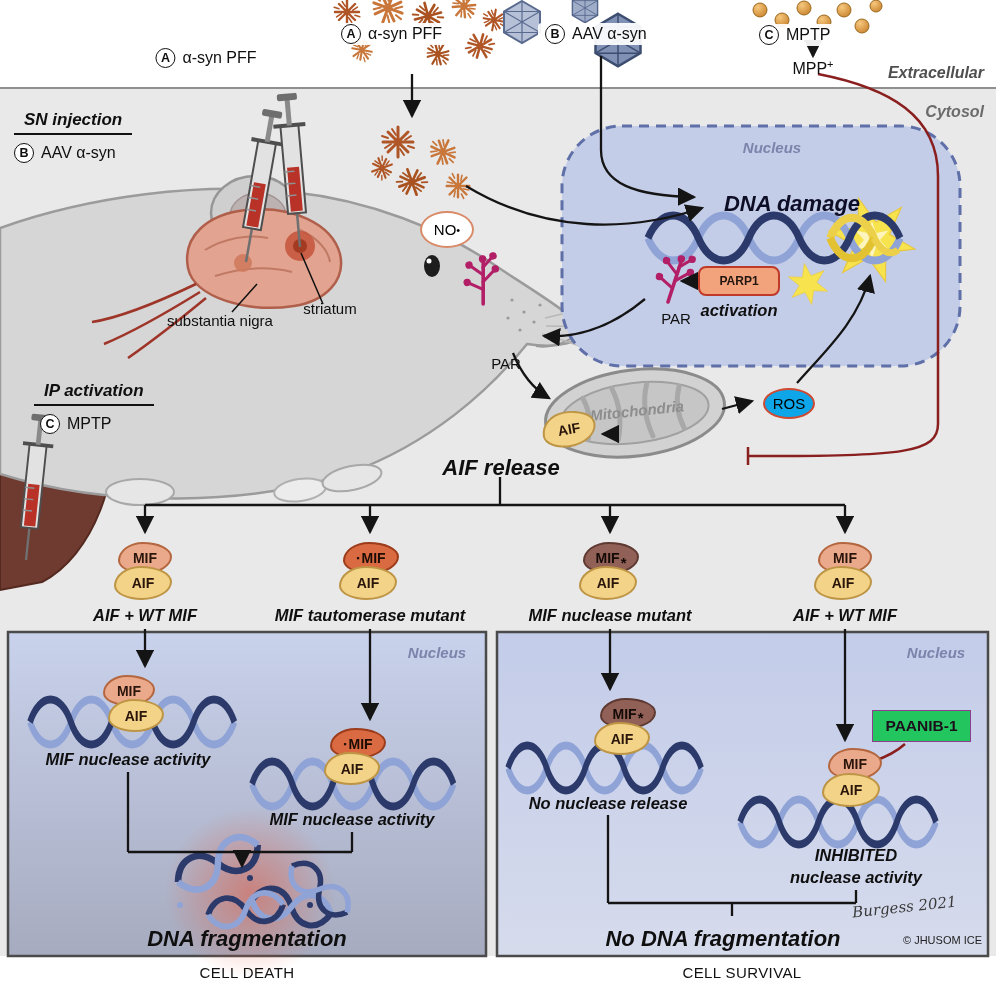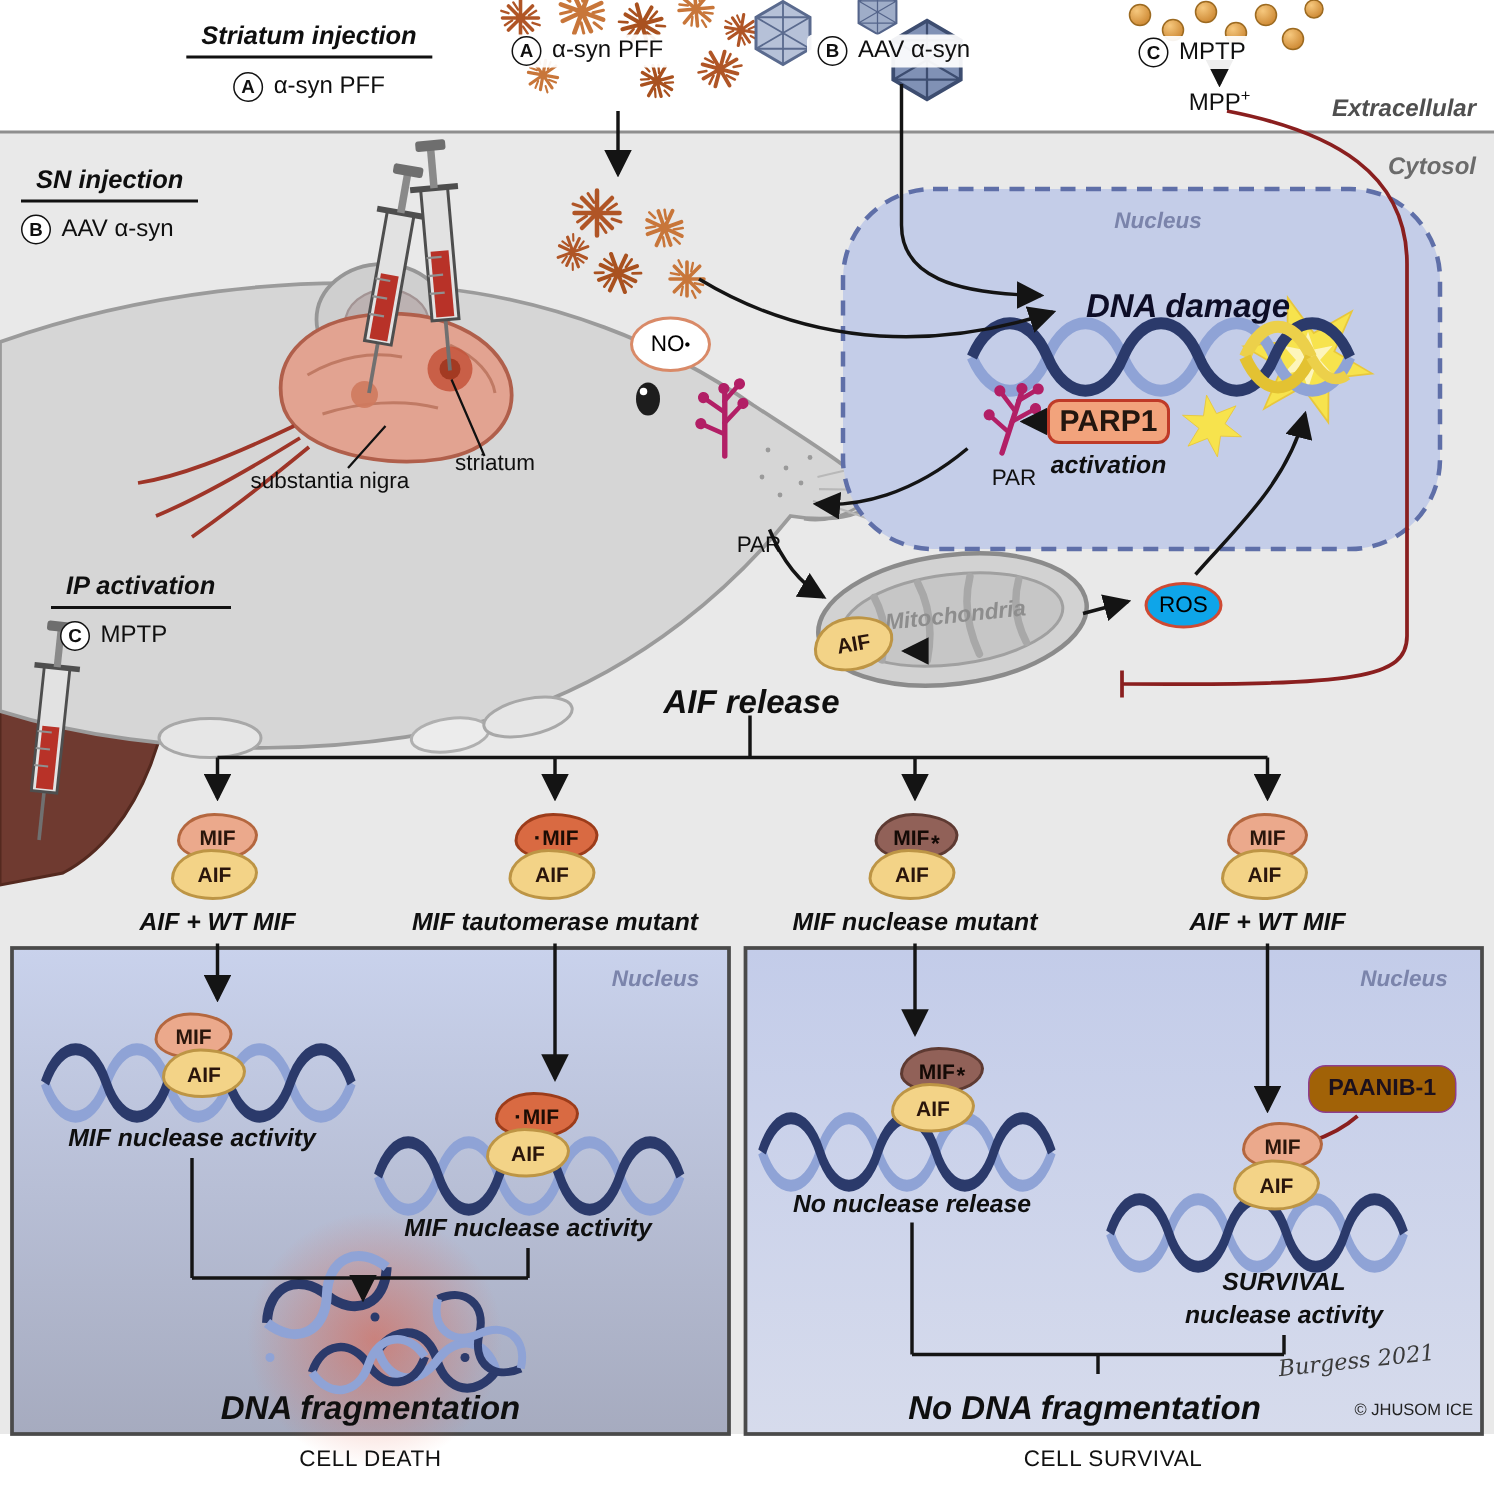--- a/index.html
+++ b/index.html
@@ -247,21 +247,20 @@
     </g>
 
     <g stroke="#8a1f1f" stroke-width="2.5" fill="none">
       <path d="M818 74 C890 88 938 116 938 176 L938 424 C938 452 906 457 748 456"></path>
       <line x1="748" y1="447" x2="748" y2="465"></line>
       <path d="M905 744 C896 752 886 757 874 761"></path>
       <line x1="867" y1="753" x2="879" y2="768"></line>
     </g>
   </svg>
 
-  <div class="lbl ctr" style="left:206px;top:14px"><span class="hdg">Striatum injection</span></div>
   <div class="lbl ctr sub" style="left:206px;top:48px">
       <span class="badge">A</span>
       <span>α-syn PFF</span>
     </div>
 
   <div class="lbl" style="left:14px;top:110px"><span class="hdg">SN injection</span></div>
   <div class="lbl sub" style="left:14px;top:143px">
       <span class="badge">B</span>
       <span>AAV α-syn</span>
     </div>
@@ -288,21 +287,21 @@
 
   <div class="lbl region" style="right:12px;top:64px">Extracellular</div>
   <div class="lbl region" style="right:12px;top:103px;color:#6b6b6b">Cytosol</div>
 
   <div class="lbl ctr plain" style="left:220px;top:312px;white-space:normal;width:106px;text-align:left">substantia nigra</div>
   <div class="lbl ctr plain" style="left:330px;top:300px">striatum</div>
 
   <div class="lbl ctr nuc" style="left:772px;top:139px">Nucleus</div>
   <div class="lbl ctr em-lg" style="left:792px;top:191px;color:#0d0d26">DNA damage</div>
 
-  <div class="boxlbl" style="left:698px;top:266px;width:82px;height:30px;background:#f2a37c;border:2.5px solid #bf3a28;border-radius:8px;font-size:20px;color:#23160f">PARP1</div>
+  <div class="boxlbl" style="left:698px;top:266px;width:82px;height:30px;background:#f2a37c;border:2.5px solid #bf3a28;border-radius:8px;font-size:12px;color:#23160f">PARP1</div>
   <div class="lbl ctr em" style="left:739px;top:301px">activation</div>
   <div class="lbl ctr plain" style="left:676px;top:310px">PAR</div>
   <div class="lbl ctr plain" style="left:506px;top:355px">PAR</div>
 
   <div class="oval" style="left:420px;top:211px;width:54px;height:37px;background:#fff;border:2.5px solid #d98a68">
       <span>NO</span>
       <sup>•</sup>
     </div>
   <div class="lbl ctr nuc" style="left:637px;top:402px;color:#8d8d8d;transform:translateX(-50%) rotate(-6deg)">Mitochondria</div>
   <div class="oval" style="left:763px;top:388px;width:52px;height:31px;background:#0ea5e9;border:2.5px solid #cf4a33">ROS</div>
@@ -344,23 +343,23 @@
   <div class="lbl ctr em-lg" style="left:247px;top:926px">DNA fragmentation</div>
   <div class="lbl ctr outcome" style="left:247px;top:964px">CELL DEATH</div>
 
   <div class="lbl ctr nuc" style="left:936px;top:644px">Nucleus</div>
   <div class="blob mif3" style="left:600px;top:698px;width:56px;height:31px">
       <span>MIF</span>
       <span class="star">*</span>
     </div>
   <div class="blob aifb" style="left:594px;top:722px;width:56px;height:33px">AIF</div>
   <div class="lbl ctr em" style="left:608px;top:794px">No nuclease release</div>
-  <div class="boxlbl" style="left:872px;top:710px;width:99px;height:32px;background:#a16207;border:1.8px solid #8d3d8d;border-radius:12px;font-size:15.5px;color:#1c101c">PAANIB-1</div>
+  <div class="boxlbl" style="left:872px;top:710px;width:99px;height:32px;background:#22c55e;border:1.8px solid #8d3d8d;border-radius:0;font-size:15.5px;color:#1c101c">PAANIB-1</div>
   <div class="blob mif" style="left:828px;top:748px;width:54px;height:32px">MIF</div>
   <div class="blob aifb" style="left:822px;top:773px;width:58px;height:34px">AIF</div>
-  <div class="lbl ctr em" style="left:856px;top:846px">SURVIVAL</div>
+  <div class="lbl ctr em" style="left:856px;top:846px">INHIBITED</div>
   <div class="lbl ctr em" style="left:856px;top:868px">nuclease activity</div>
   <div class="lbl ctr em-lg" style="left:723px;top:926px">No DNA fragmentation</div>
   <div class="lbl ctr outcome" style="left:742px;top:964px">CELL SURVIVAL</div>
 
   <div class="lbl sig" style="left:852px;top:898px;transform:rotate(-6deg)">Burgess 2021</div>
   <div class="lbl credit" style="left:903px;top:934px">© JHUSOM ICE</div>
 </div>
 
 </body></html>

